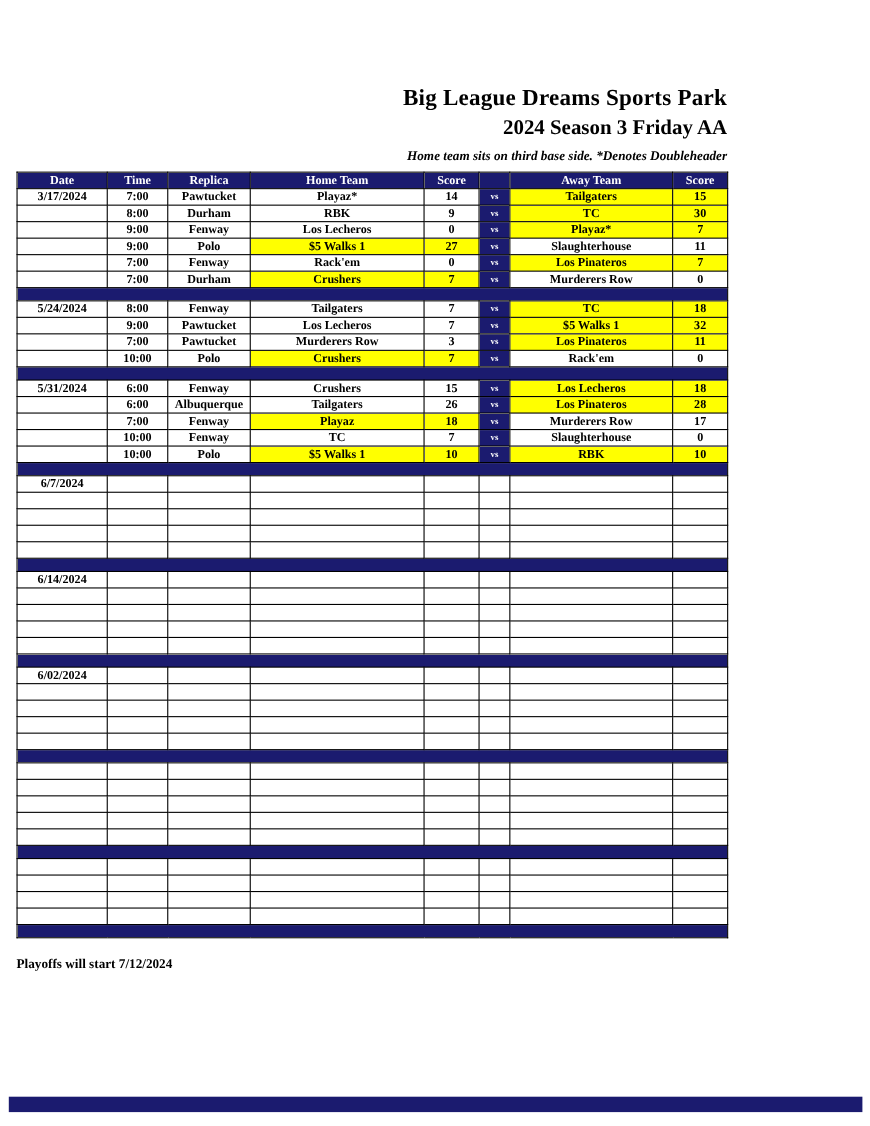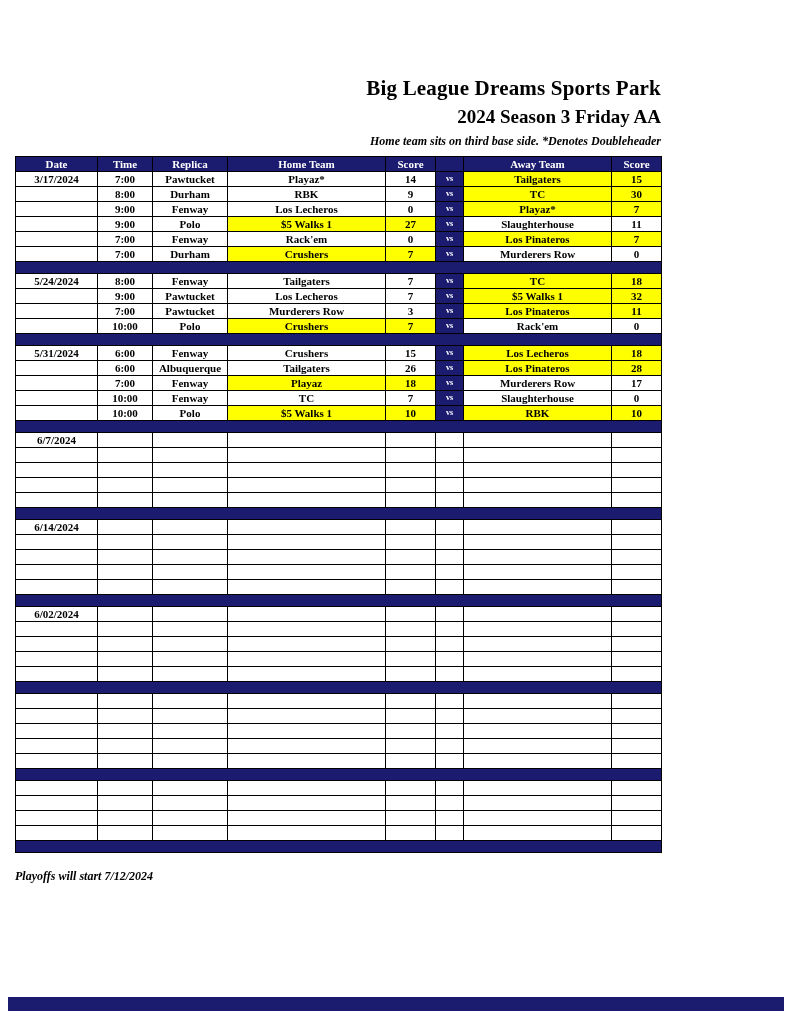--- a/index.html
+++ b/index.html
@@ -21,21 +21,21 @@
     height:15px; line-height:13px;
     font-size:11px; font-weight:bold;
     text-align:center; padding:0 2px;
     overflow:hidden; white-space:nowrap;
     font-family:"Liberation Serif", serif;
   }
   .schedule th { background:var(--navy,#1b1b6f); color:#fff; }
   .schedule td.vs { background:var(--navy,#1b1b6f); color:#fff; font-size:8px; line-height:12px; }
   .schedule td.hl { background:var(--yellow,#ffff00); }
   .schedule tr.sep td { background:var(--navy,#1b1b6f); height:12px; }
-  .footer-note { margin:5px 0 0 15px; font-size:12px; font-weight:bold;font-style:italic; }
+  .footer-note { margin:5px 0 0 15px; font-size:12px; font-weight:bold; }
   .bottom-bar {
     position:absolute; left:8px; bottom:13px;
     width:776px; height:14px; background:var(--navy,#1b1b6f);
   }
 </style>
 </head>
 <body>
 
 <div class="page">
 

